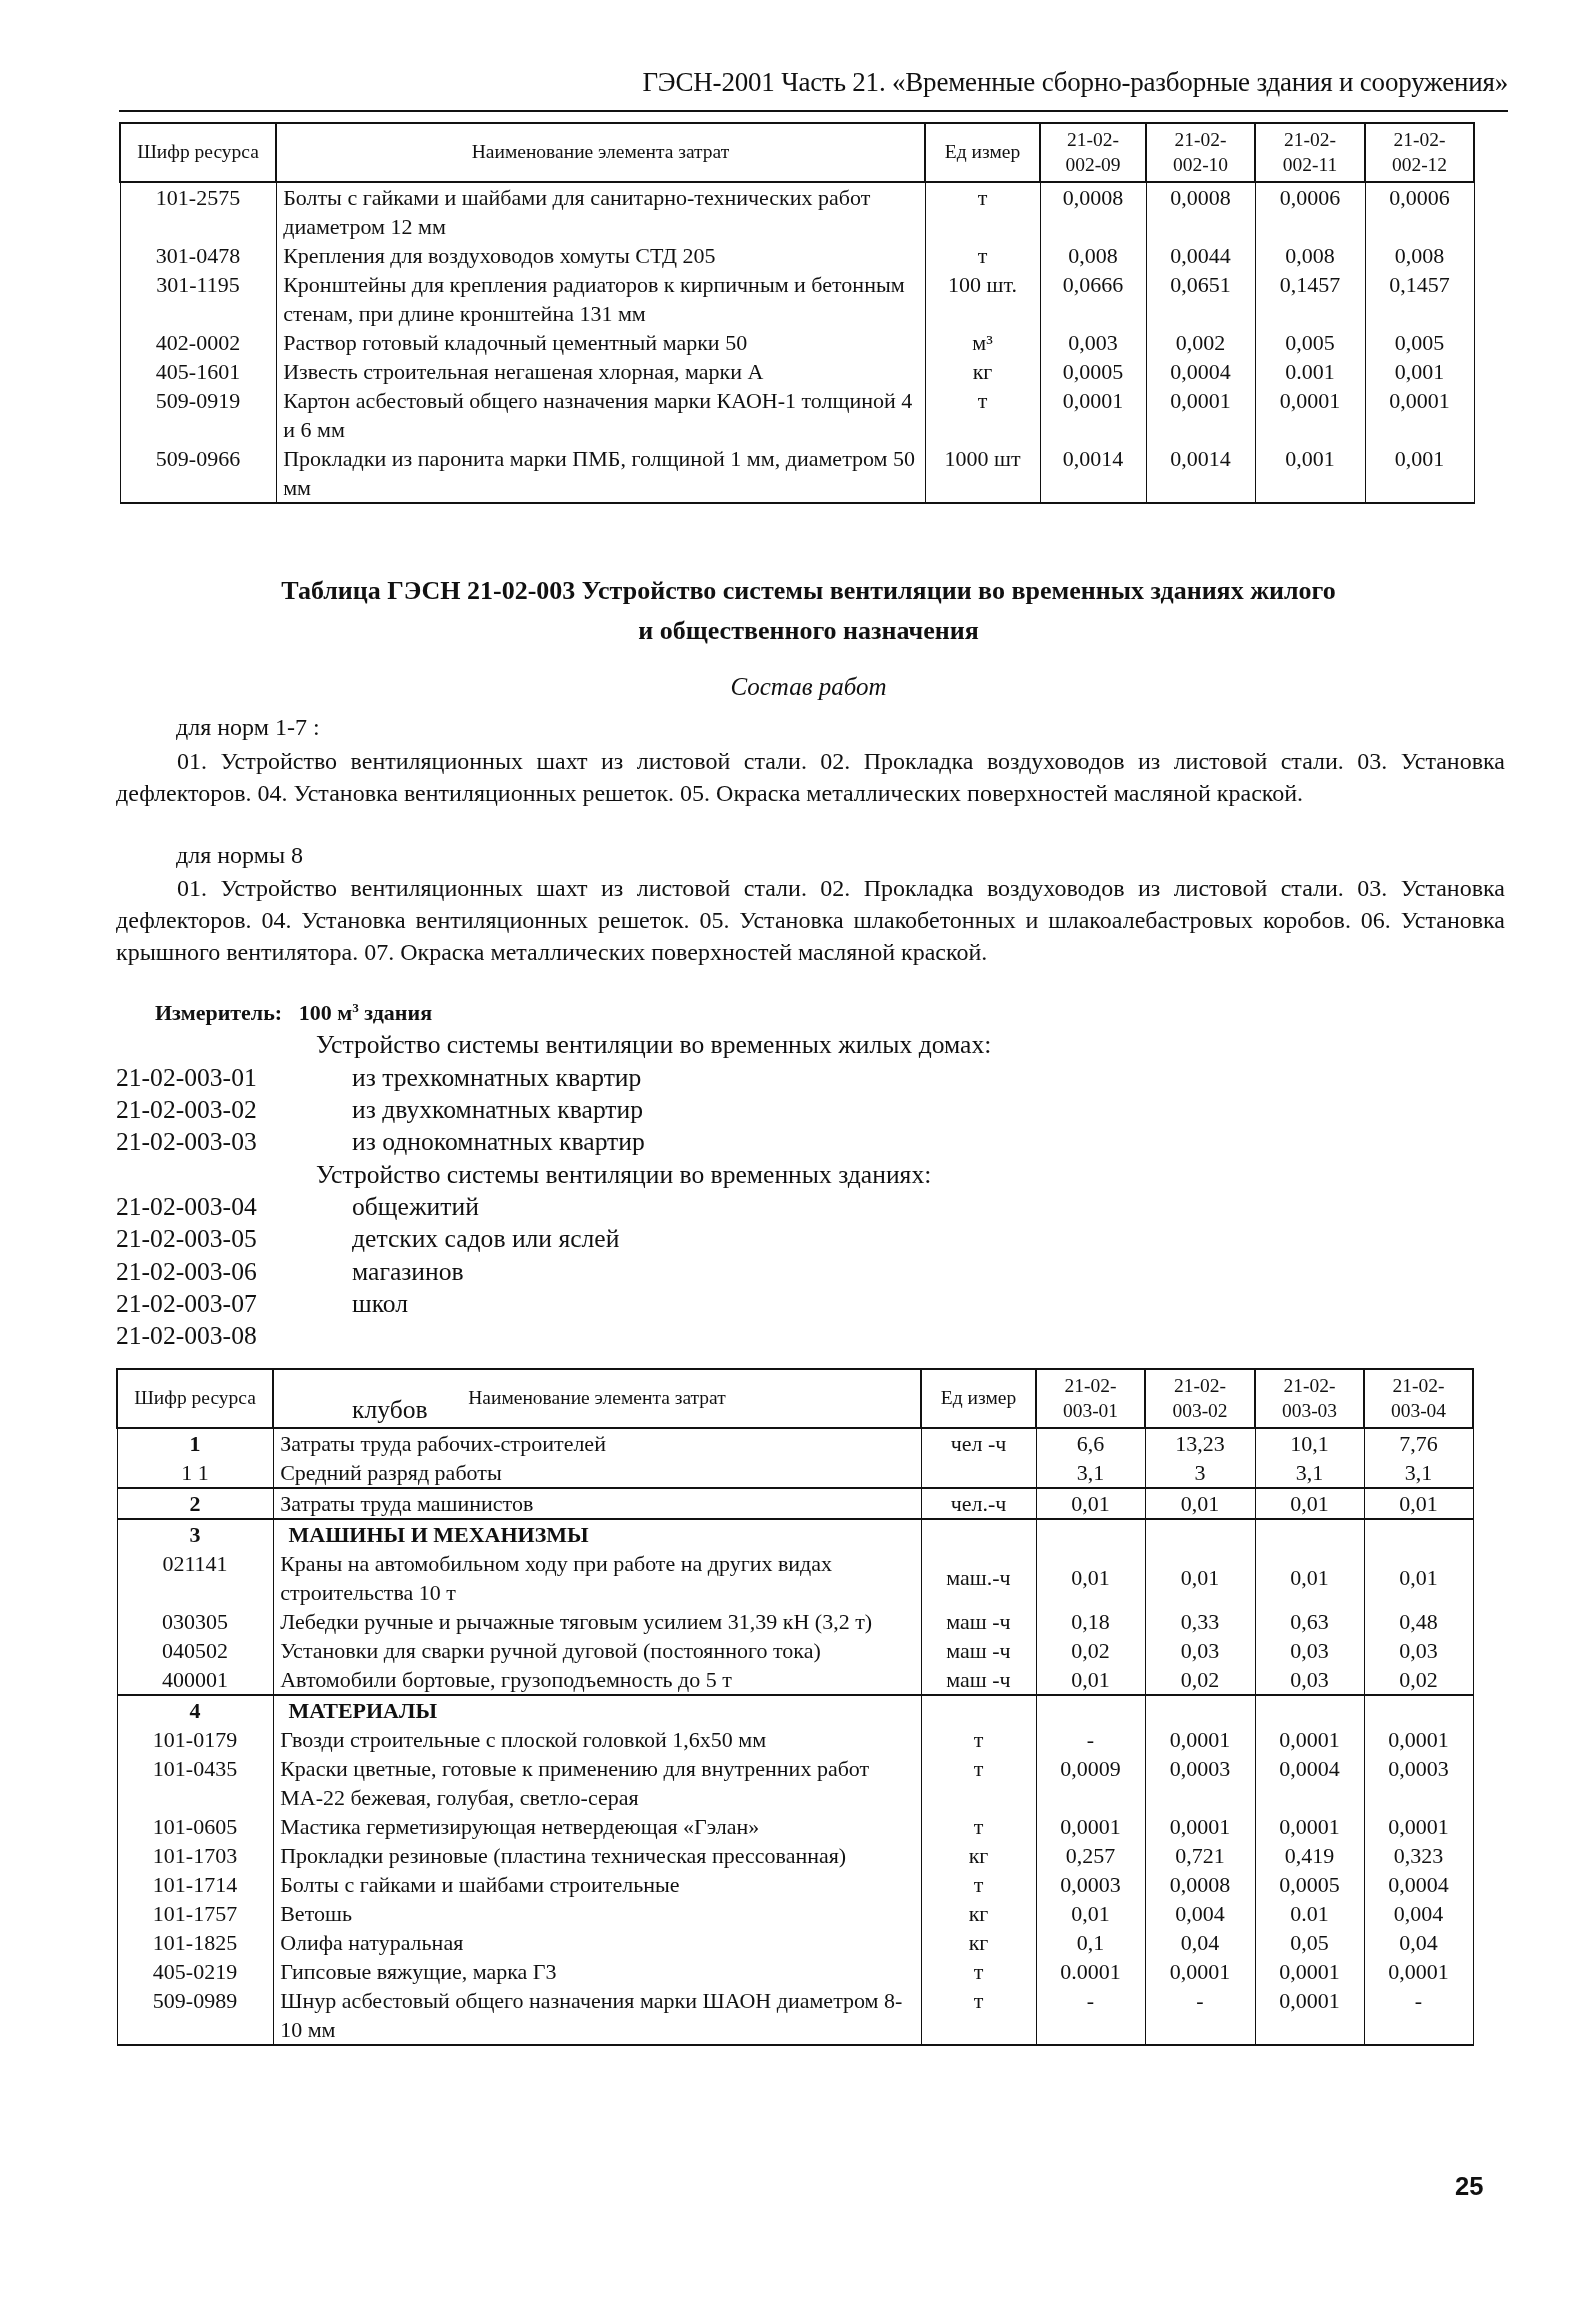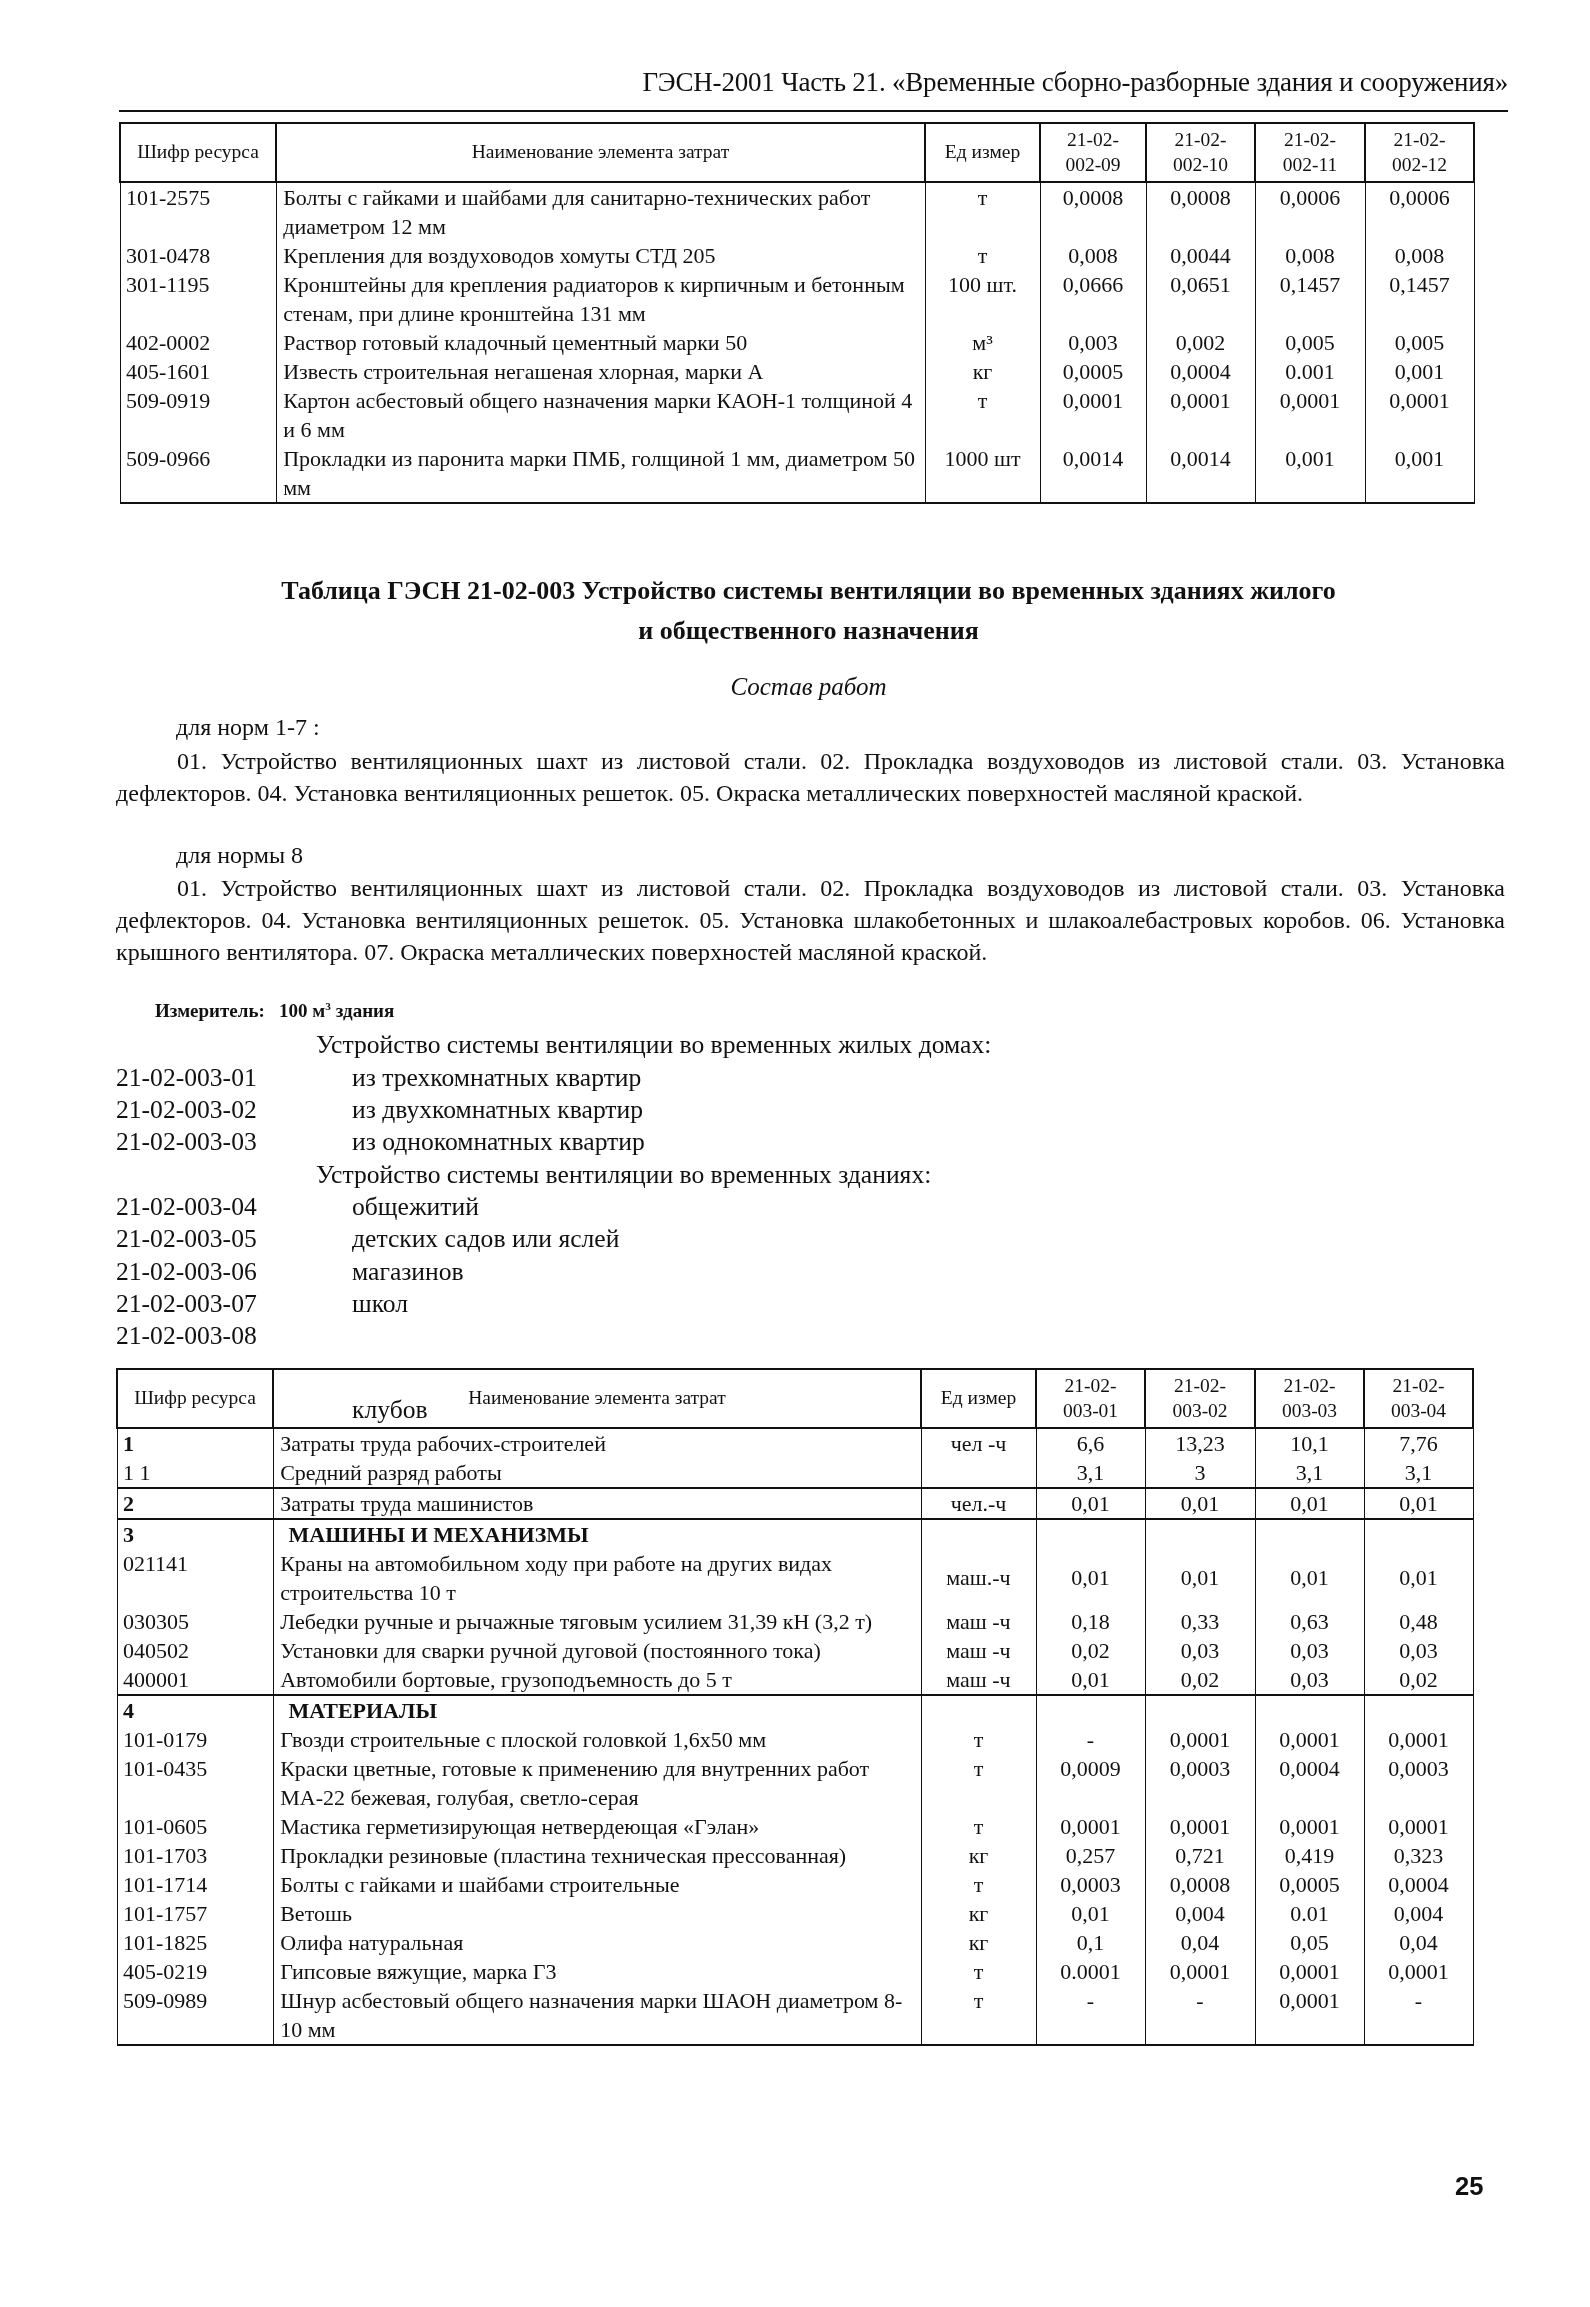--- a/index.html
+++ b/index.html
@@ -5,35 +5,35 @@
   html, body { margin: 0; padding: 0; background: #ffffff; }
   body { width: 1591px; height: 2307px; position: relative; overflow: hidden;
          font-family: "Liberation Serif", "DejaVu Serif", serif; color: #111; }
   .abs { position: absolute; }
   .running-header { left: 579px; top: 67px; width: 929px; text-align: right; font-size: 27px; white-space: nowrap; letter-spacing: -0.2px; }
   .header-rule { left: 119px; top: 110px; width: 1389px; height: 0; border-top: 2px solid #111; }
 
   table.res { position: absolute; border-collapse: collapse; table-layout: fixed; font-size: 22px; line-height: 29px; }
   table.res td, table.res th { border-left: 1.7px solid #111; border-right: 1.7px solid #111; padding: 0 5.4px; vertical-align: top; }
   table.res th { border: 2px solid #111; font-weight: normal; font-size: 19.5px; line-height: 25.6px; vertical-align: middle; text-align: center; padding: 2.7px 2.7px; }
-  table.res td.code { }
+  table.res td.code { text-align: center; }
   table.res td.unit { text-align: center; }
   table.res td.val { text-align: center; }
   table.res td.name { text-align: left; padding-left: 6.7px; }
   table.res tr.sep td { border-top: 2px solid #111; }
   table.res tr.last td { border-bottom: 2.4px solid #111; }
   table.res td.bold { font-weight: bold; }
   .sup { font-size: 60%; vertical-align: super; line-height: 0; }
 
   .tbl-title { left: 108px; top: 571px; width: 1401px; text-align: center; font-size: 26px; font-weight: bold; line-height: 40px; }
   .subtitle { left: 108px; top: 673px; width: 1401px; text-align: center; font-size: 25px; font-style: italic; }
   .para { left: 116px; width: 1389px; font-size: 24px; line-height: 32px; text-align: justify; }
   .indent { text-indent: 61px; }
   .label-line { left: 176px; font-size: 24px; }
-  .meter { left: 155px; top: 1000px; font-size: 19px; font-weight: bold; }
+  .meter { left: 155px; top: 1000px; font-size: 22px; font-weight: bold; }
   .norm-code { left: 116px; font-size: 25.6px; }
   .norm-name { left: 352px; font-size: 25.6px; }
   .norm-group { left: 316px; font-size: 25.6px; }
   .page-number { left: 1455px; top: 2172px; font-size: 25.6px; font-weight: bold; font-family: "Liberation Sans", "DejaVu Sans", sans-serif; }
 </style>
 </head>
 <body>
 
 <div class="abs running-header">ГЭСН-2001 Часть 21. «Временные сборно-разборные здания и сооружения»</div>
 <div class="abs header-rule"></div>

